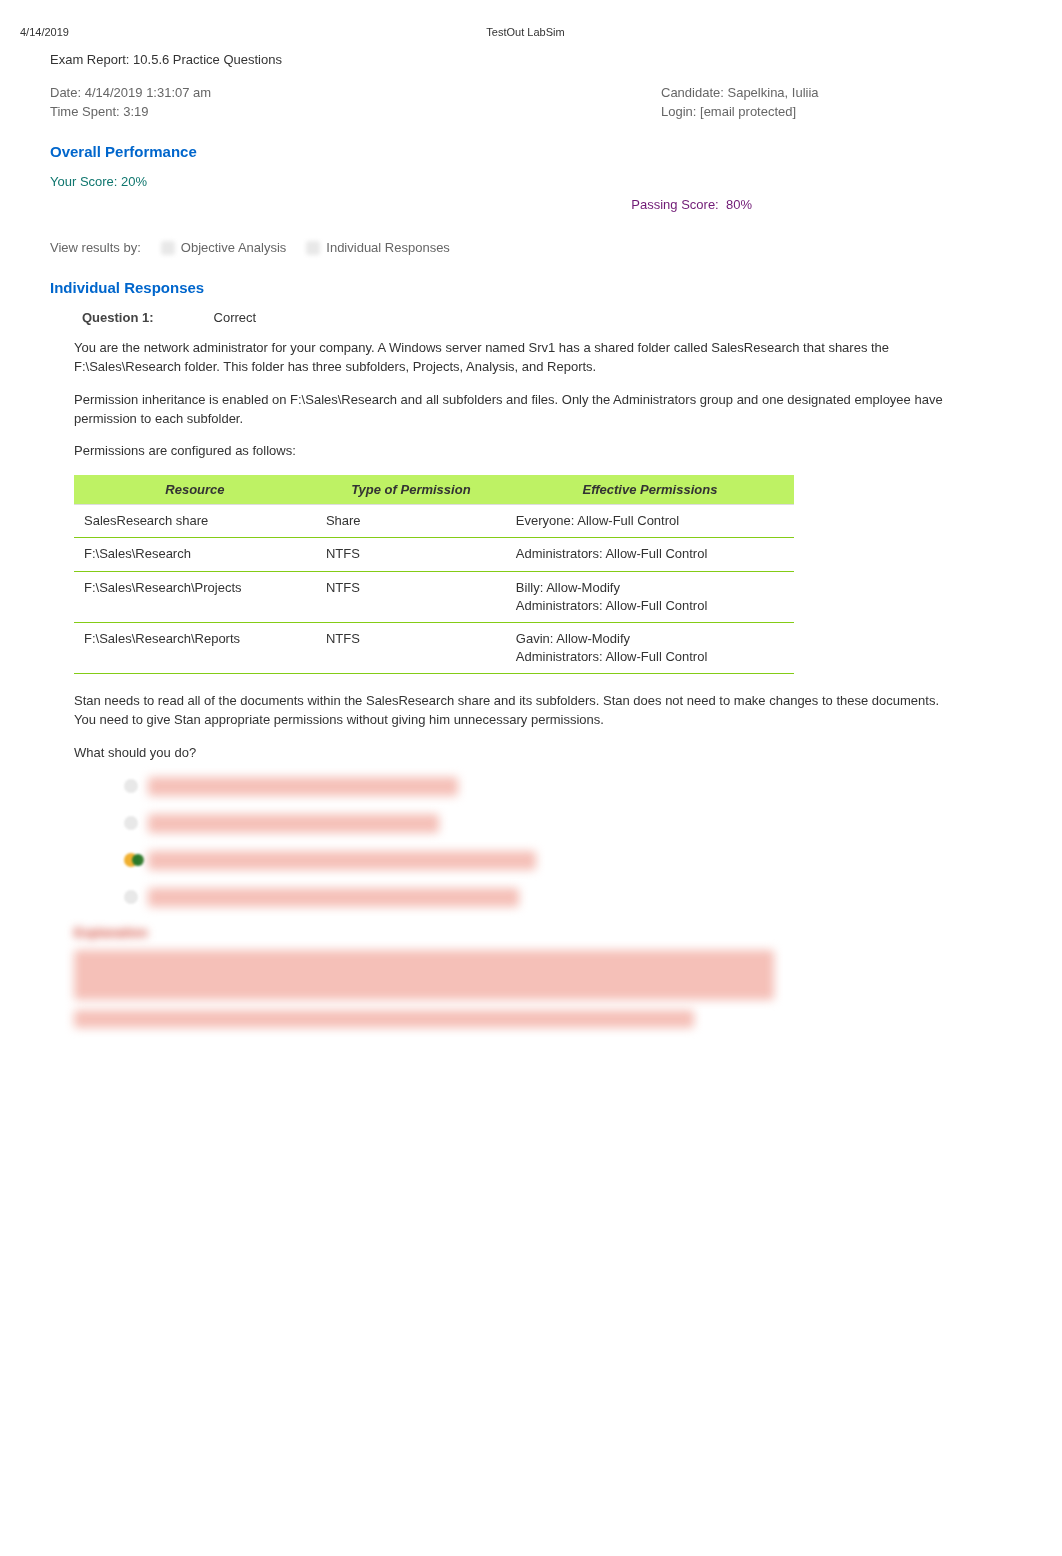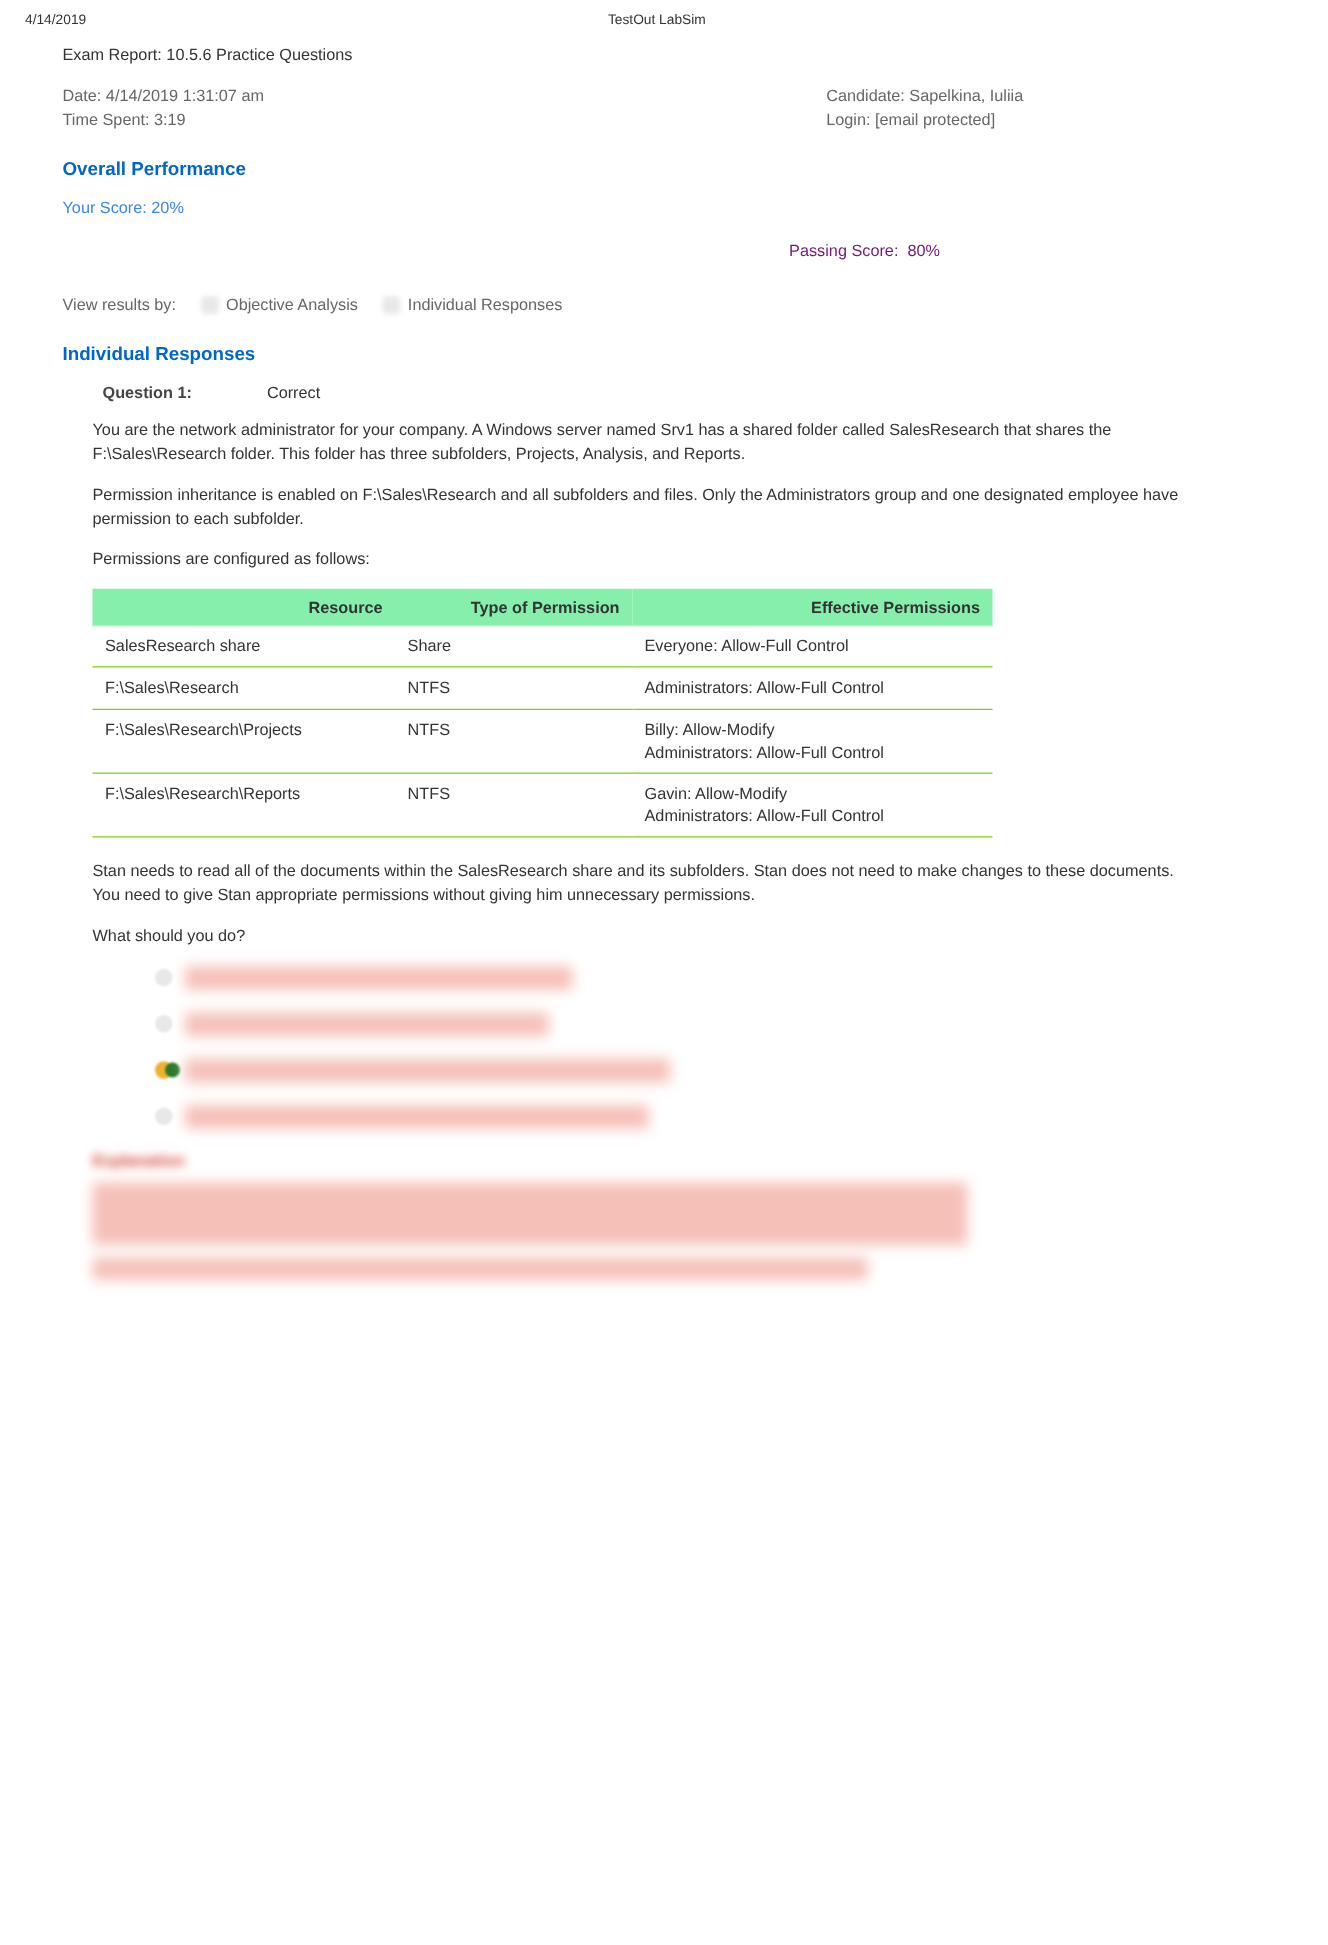--- a/index.html
+++ b/index.html
@@ -6,21 +6,21 @@
   body {
     font-family: Verdana, Geneva, sans-serif;
     font-size: 13px;
     color: #333;
     background: #fff;
     width: 1062px;
   }
   .header-row {
     display: flex;
     justify-content: space-between;
-    padding: 10px 20px 4px 20px;
+    padding: 26px 20px 4px 20px;
     font-size: 11px;
     color: #333;
   }
   .content {
     padding: 10px 50px 30px 50px;
   }
   .exam-title {
     font-size: 13px;
     font-weight: normal;
     color: #333;
@@ -37,22 +37,22 @@
   .meta-right { flex: 1; text-align: left; padding-left: 260px; }
   .section-title {
     color: #0066cc;
     font-weight: bold;
     font-size: 15px;
     margin-top: 24px;
     margin-bottom: 14px;
   }
   .score-row {
     font-size: 13px;
-    color: #3b82f6;
-    margin-bottom: 20px;
+    color: #0f766e;
+    margin-bottom: 8px;
   }
   .passing-row {
     text-align: right;
     padding-right: 260px;
     font-size: 13px;
     color: #701a75;
     margin-top: 6px;
     margin-bottom: 28px;
   }
   .view-results {
@@ -92,26 +92,27 @@
     color: #333;
     margin-bottom: 14px;
   }
   .perm-table {
     border-collapse: collapse;
     width: 720px;
     margin-bottom: 18px;
     font-size: 13px;
   }
   .perm-table th {
-    text-align: right;
-    background: #86efac;
+    text-align: center;
+    background: #bef264;
     padding: 7px 10px;
     font-weight: bold;
     color: #333;
     border-bottom: 1px solid #ddd;
+    font-style: italic;
   }
   .perm-table td {
     padding: 7px 10px;
     vertical-align: top;
     color: #333;
     border-bottom: 1px solid #84cc16;
     line-height: 1.4;
   }
   .answers {
     margin-left: 50px;

